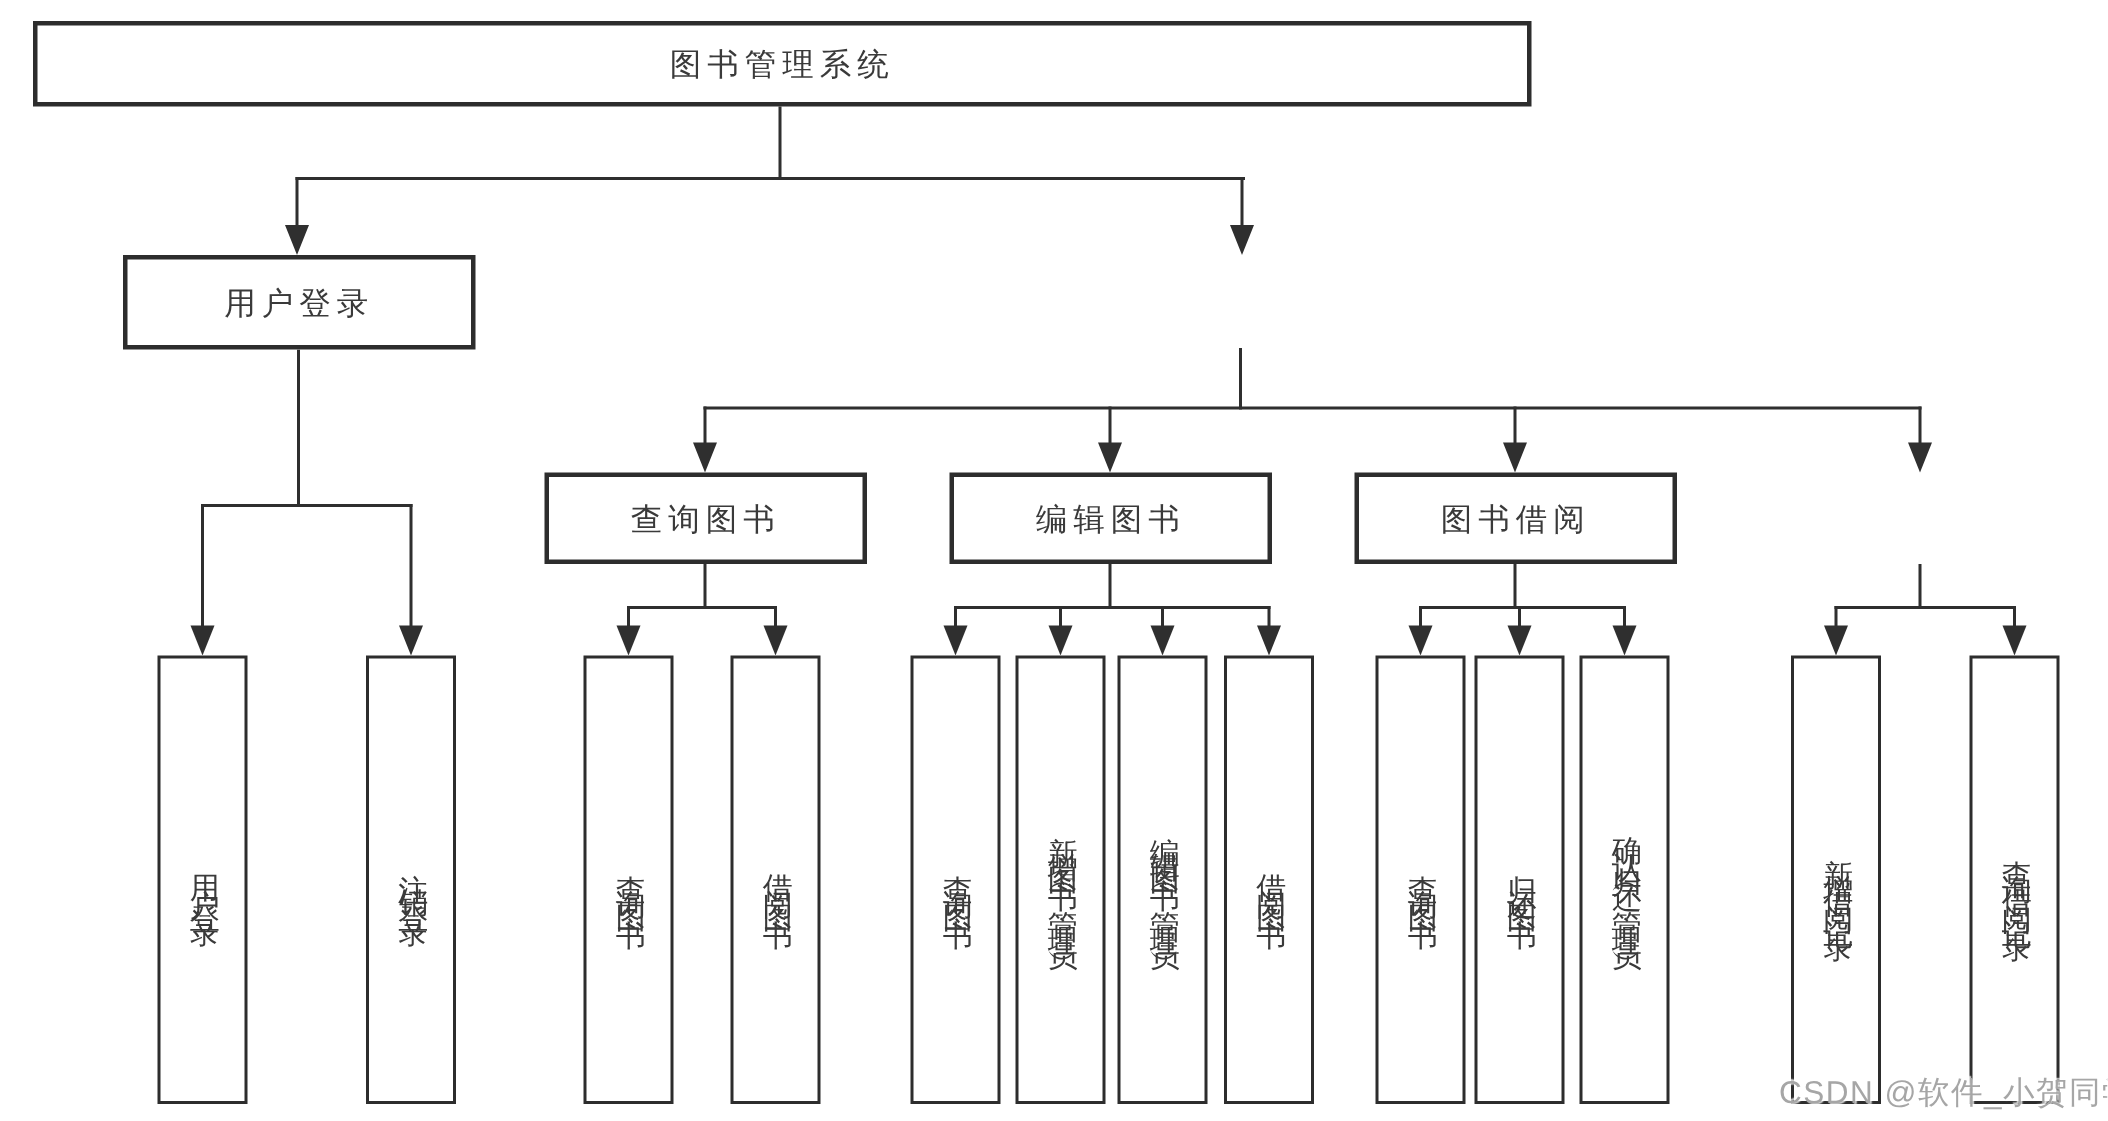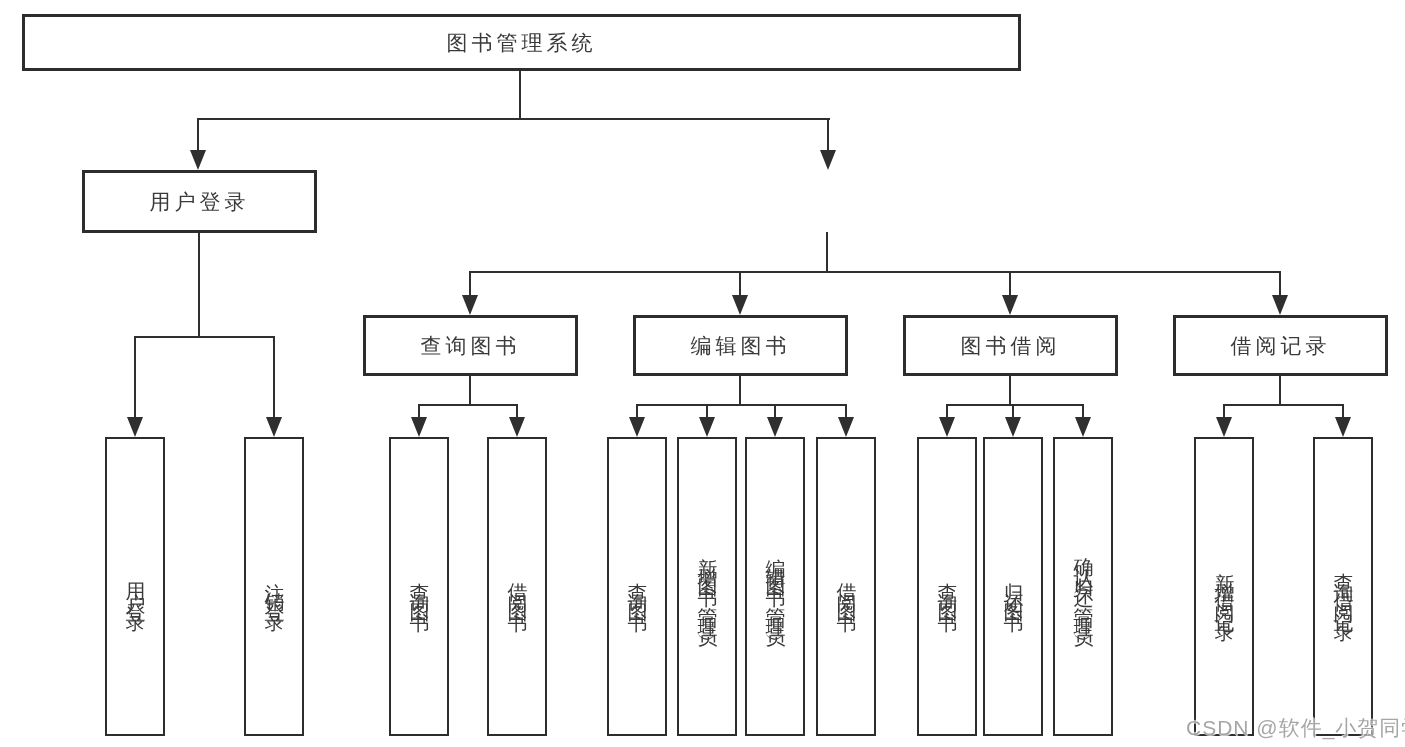--- a/index.html
+++ b/index.html
@@ -92,23 +92,20 @@
   </div>
 
   <div class="box" style="left:633px; top:315px; width:215px; height:61px;">
     <span>编辑图书</span>
   </div>
 
   <div class="box" style="left:903px; top:315px; width:215px; height:61px;">
     <span>图书借阅</span>
   </div>
 
-  <div class="box" style="left:1173px; top:315px; width:215px; height:61px;">
-    <span>借阅记录</span>
-  </div>
 
   <div class="vbox" style="left:105px;">用户登录</div>
   <div class="vbox" style="left:244px;">注销登录</div>
 
   <div class="vbox" style="left:389px;">查询图书</div>
   <div class="vbox" style="left:487px;">借阅图书</div>
 
   <div class="vbox" style="left:607px;">查询图书</div>
   <div class="vbox" style="left:677px;">新增图书（管理员）</div>
   <div class="vbox" style="left:745px;">编辑图书（管理员）</div>

